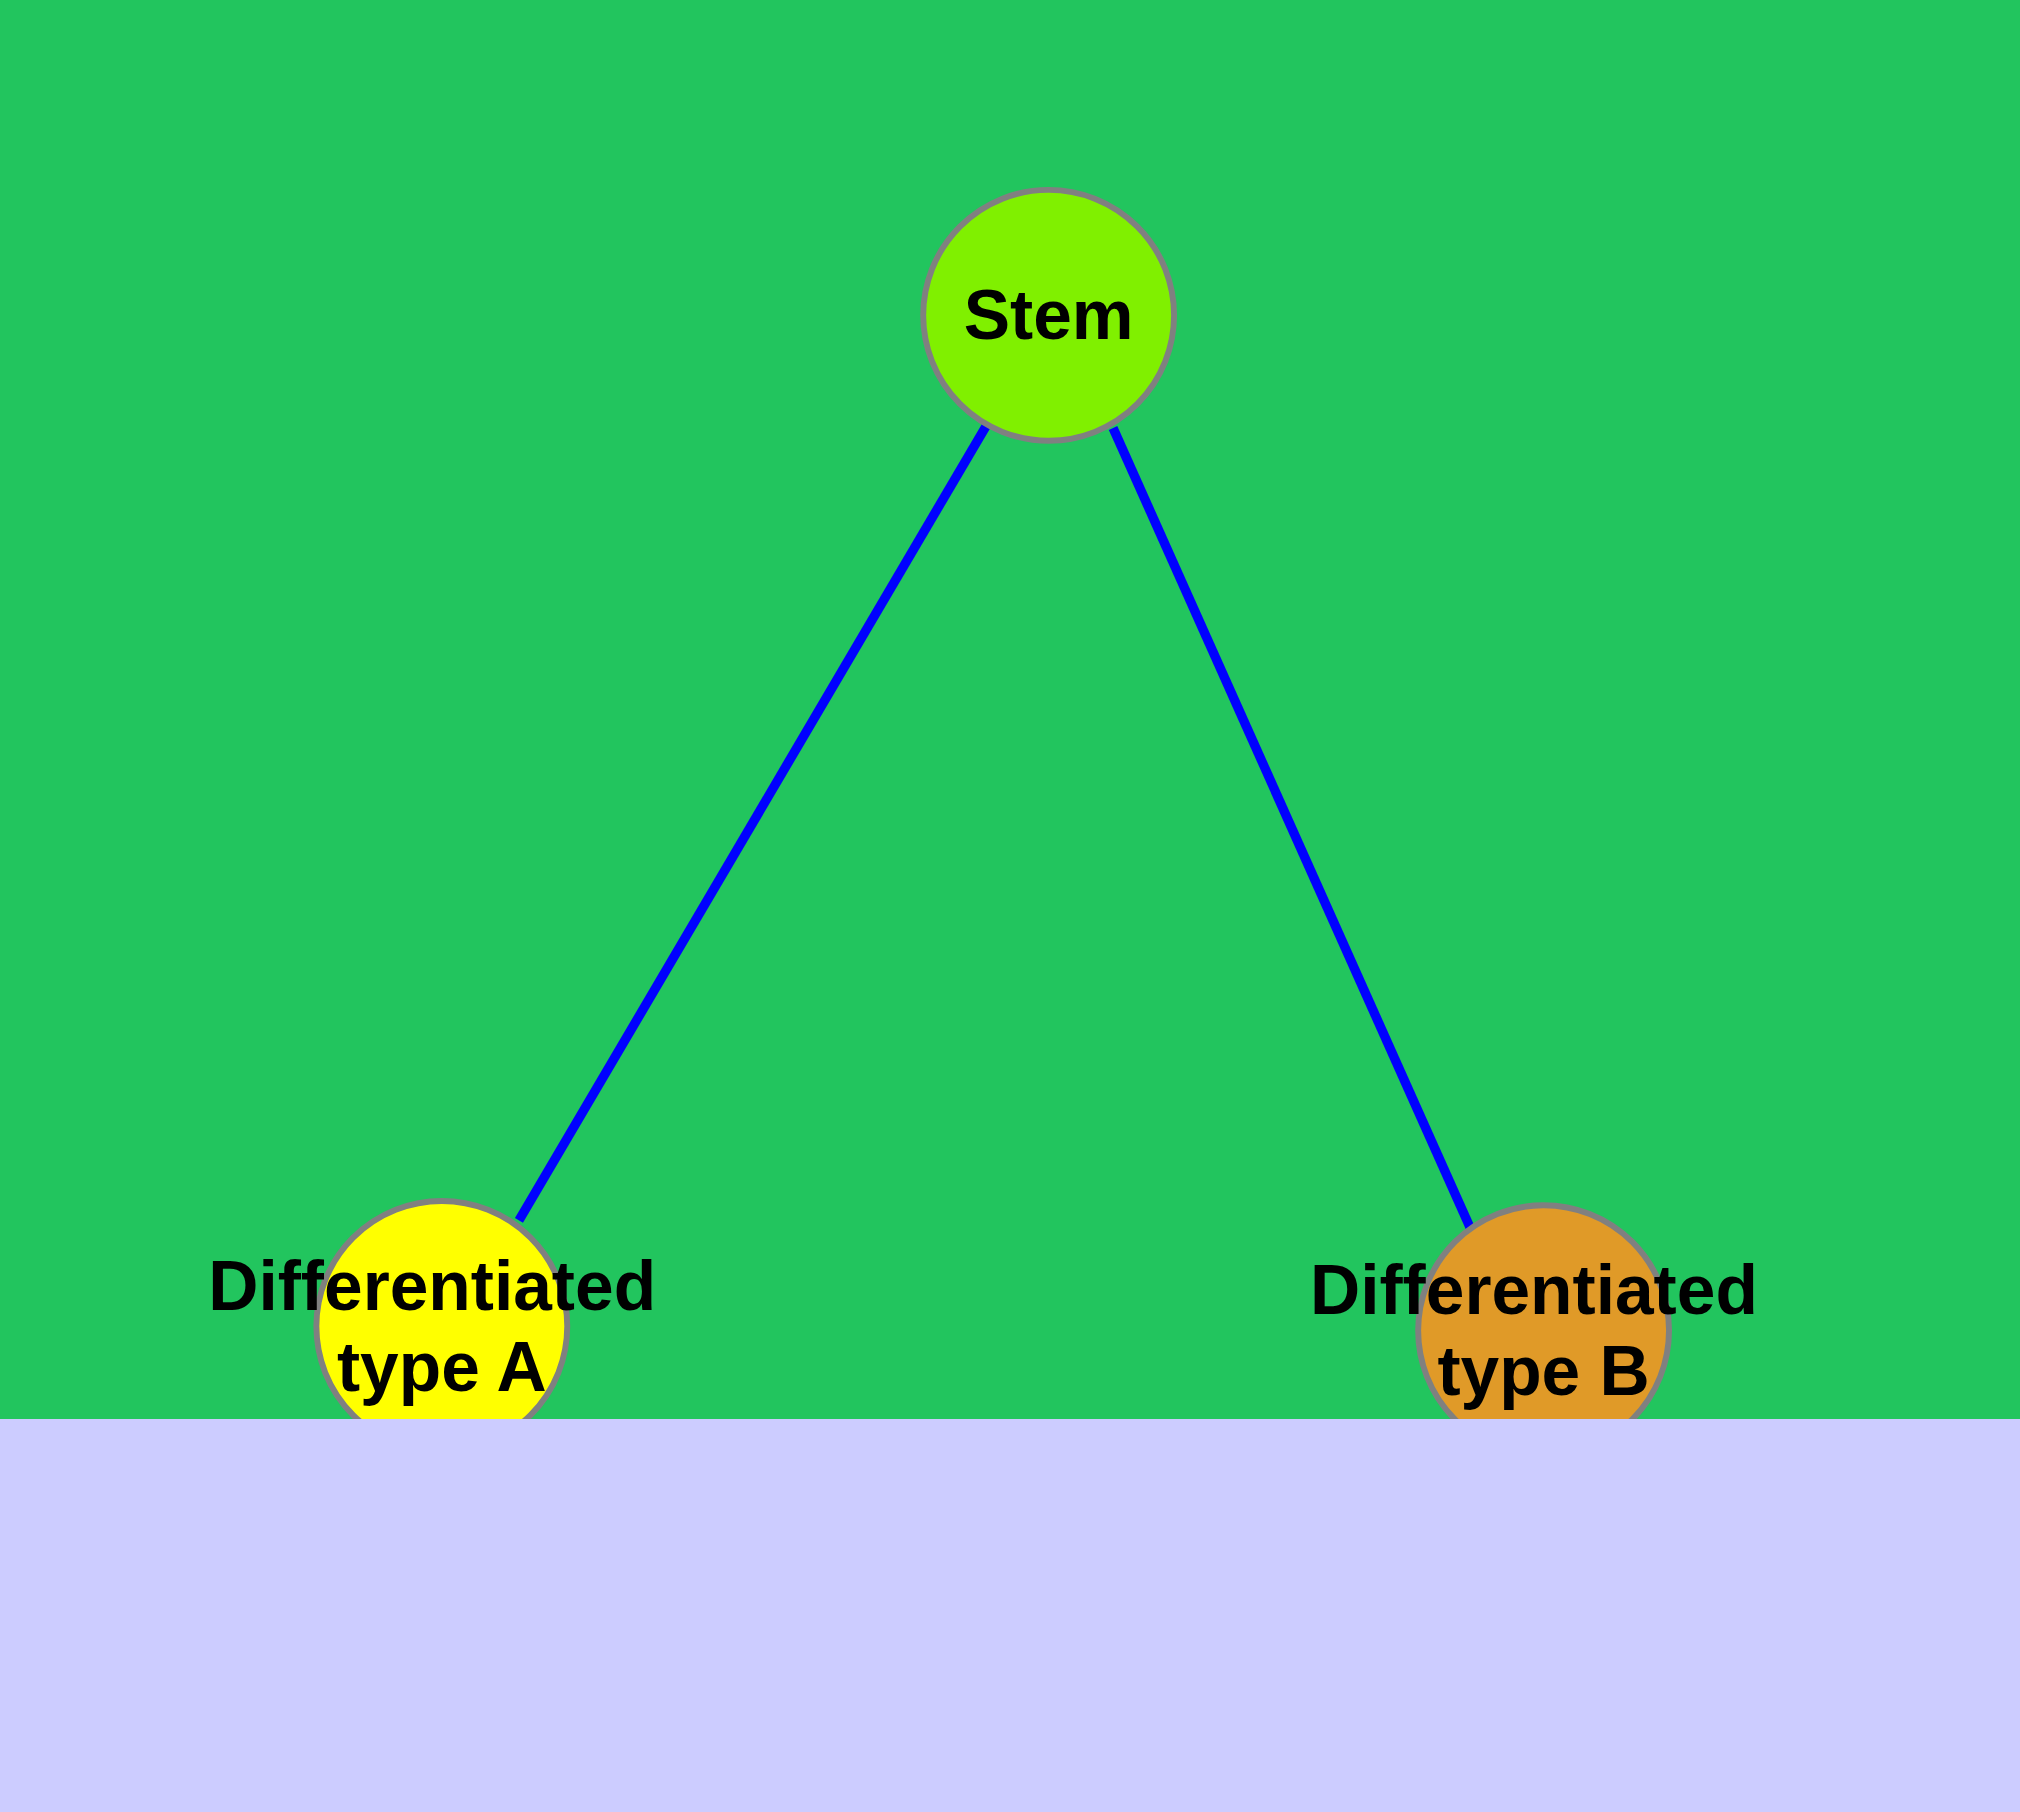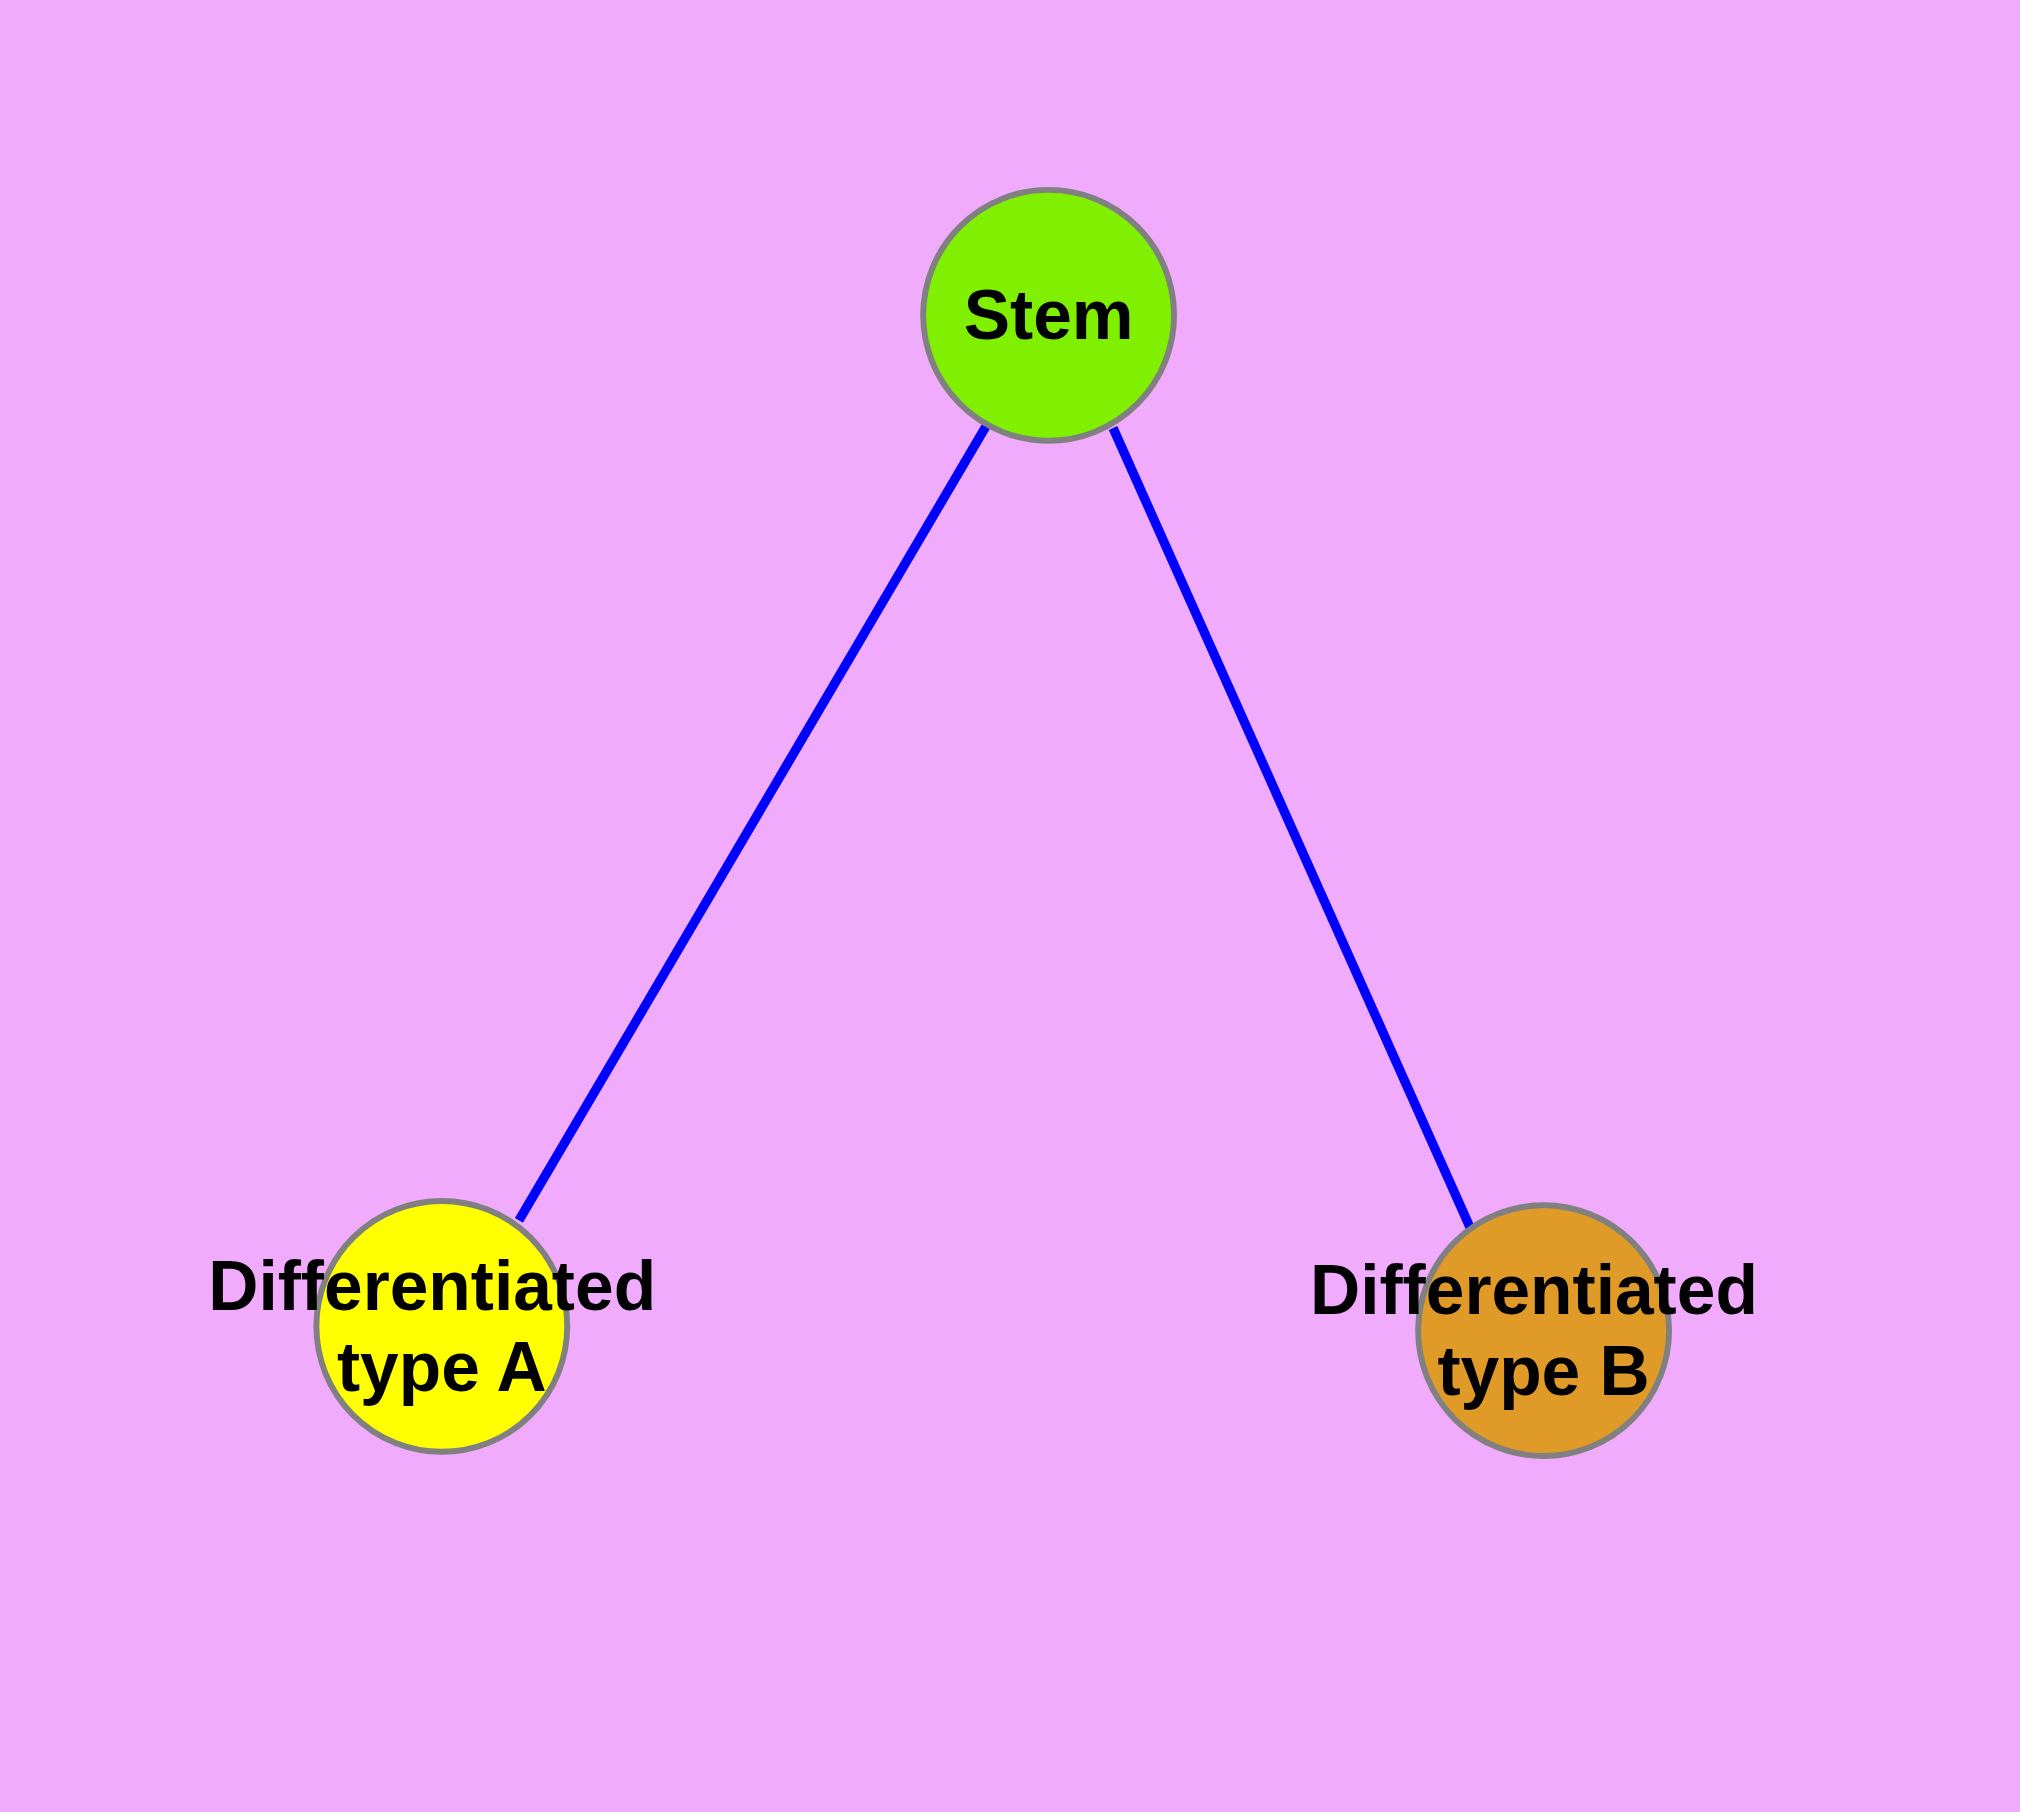--- a/index.html
+++ b/index.html
@@ -4,22 +4,22 @@
 <title>Cell Differentiation Graph</title>
 <style>
   html, body {
     margin: 0;
     padding: 0;
     background: #ccccff;
   }
   #canvas {
     position: relative;
     width: 2021px;
-    height: 1812px;
-    background: #f0abfc;
+    height: 1419px;
+    background: #22c55e;
     overflow: hidden;
     font-family: "Liberation Sans", "DejaVu Sans", sans-serif;
   }
   #graph-svg {
     position: absolute;
     top: 0;
     left: 0;
     width: 2021px;
     height: 1812px;
     display: block;

